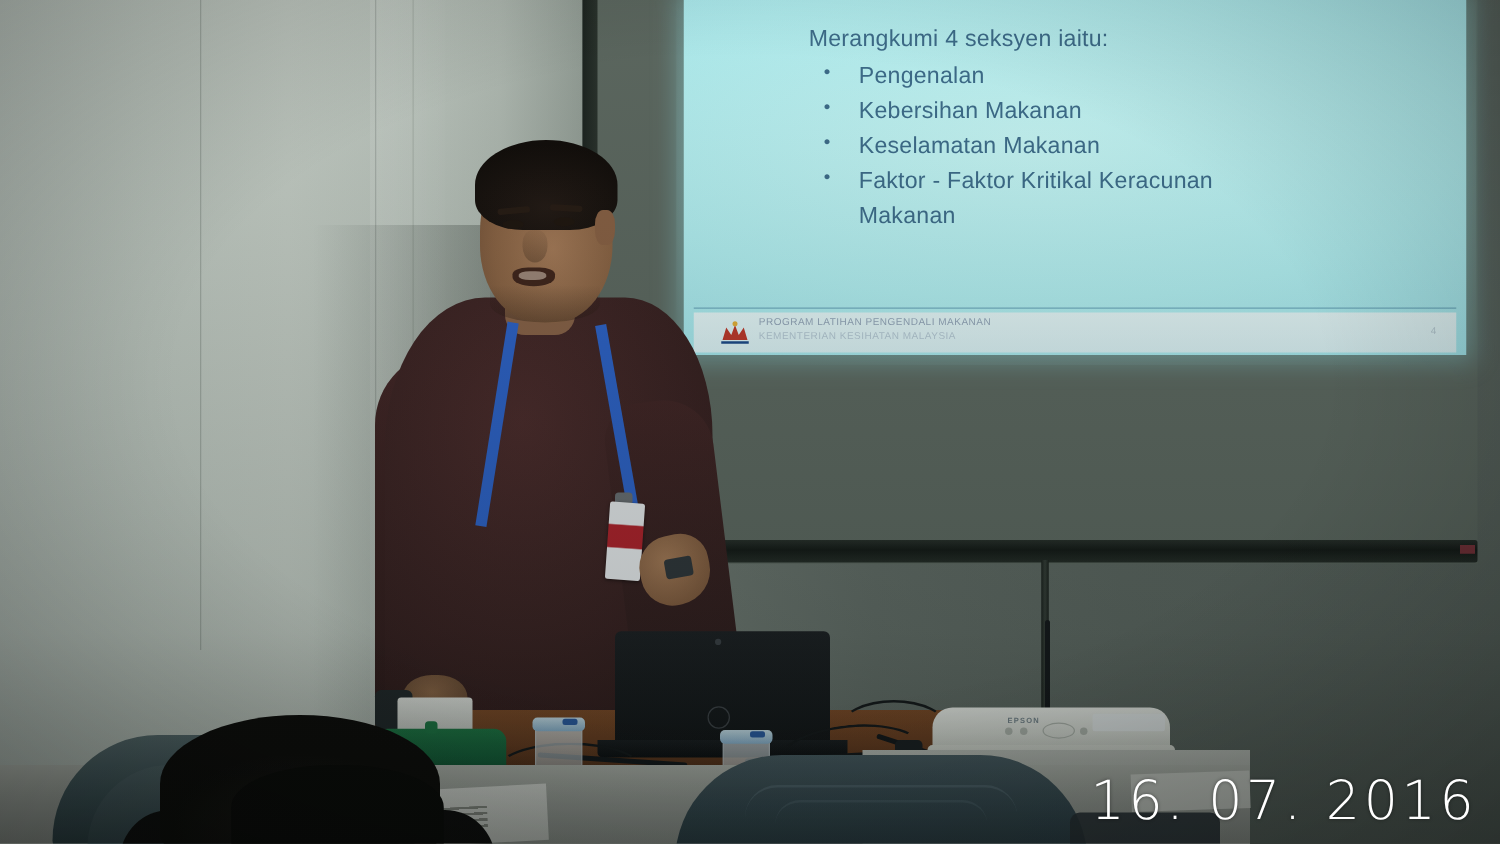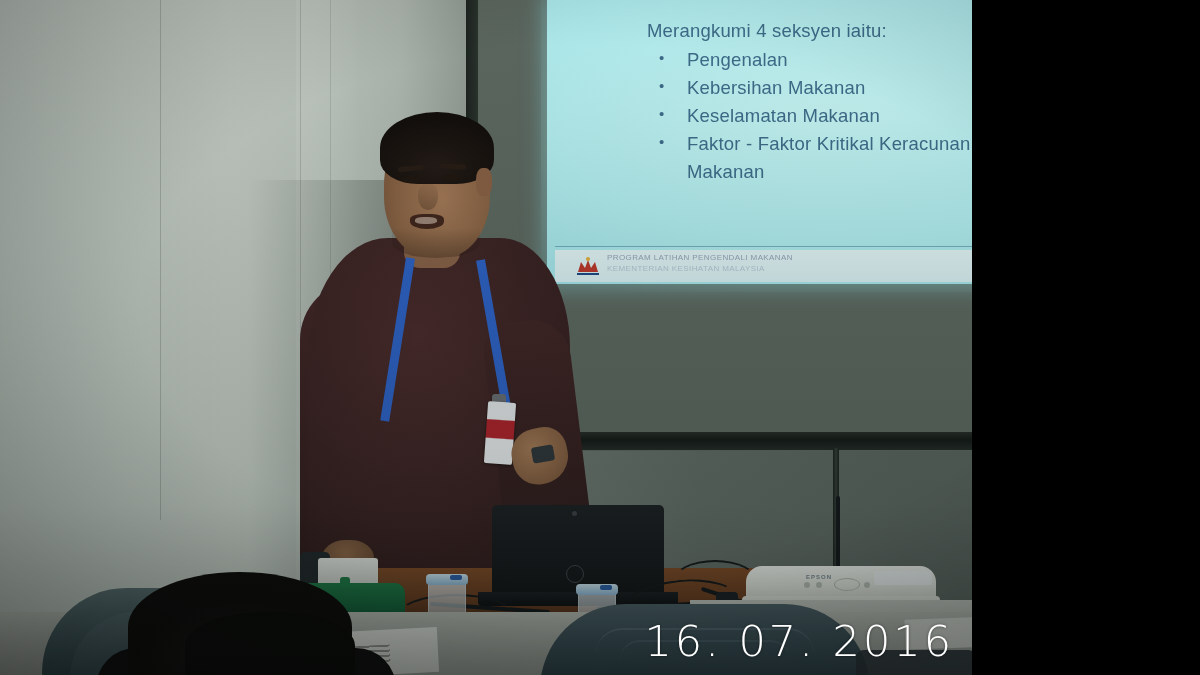--- a/index.html
+++ b/index.html
@@ -1,19 +1,19 @@
 <!DOCTYPE html>
 <html><head>
 <meta charset="utf-8">
 <title>Presentation Photo</title>
 <style>
   html,body{margin:0;padding:0;background:#000;}
   *{box-sizing:border-box;}
   #scene{
-    position:relative;width:972px;height:675px;overflow:hidden;
+    position:relative;width:1200px;height:675px;overflow:hidden;
     font-family:"Liberation Sans", sans-serif;
     background:#4e544c;
   }
 
   
   .wall{
     position:absolute;left:0;top:0;width:1200px;height:675px;
     background:
       linear-gradient(90deg,
         #b9c2bb 0px, #c3ccc4 120px, #c8d0c8 230px, #c0c9c1 330px,

